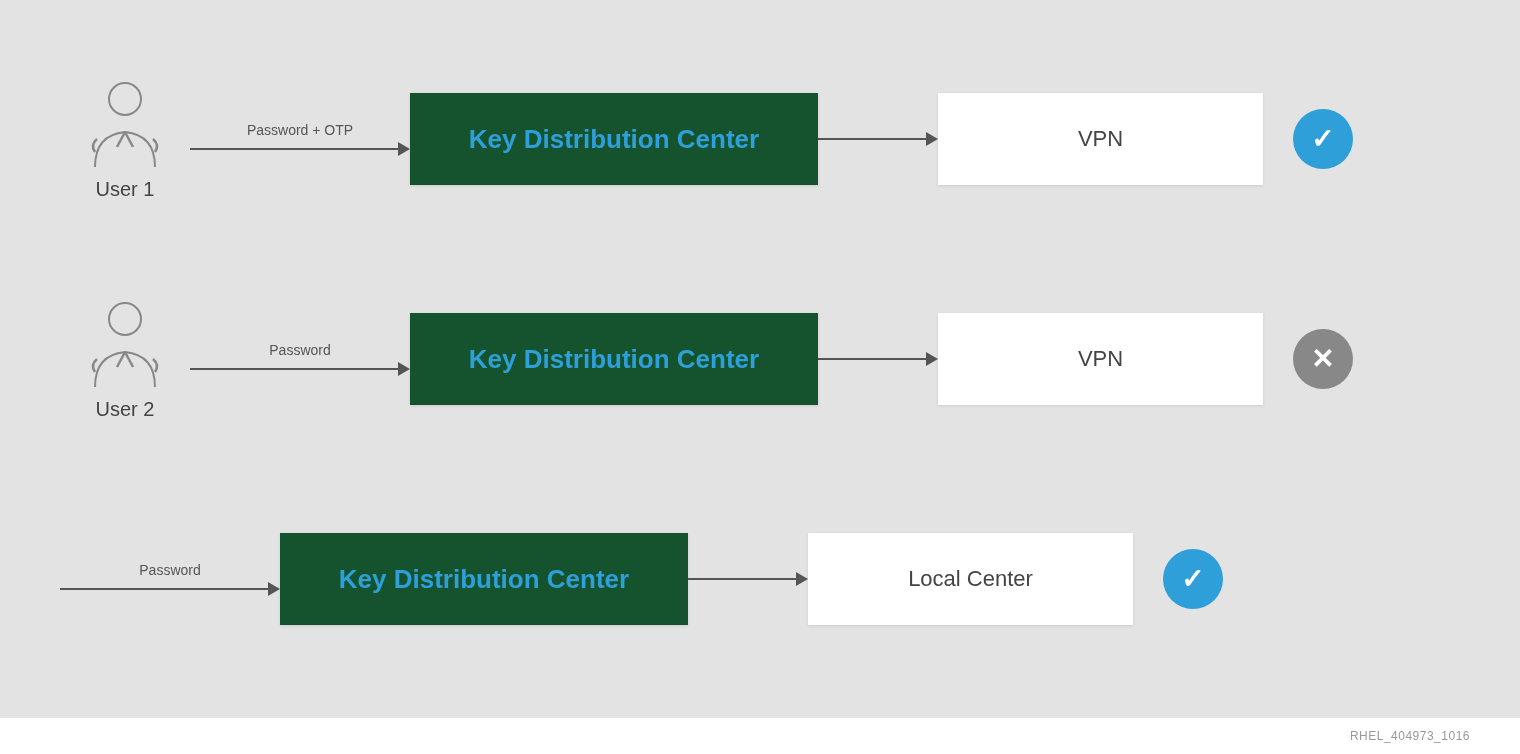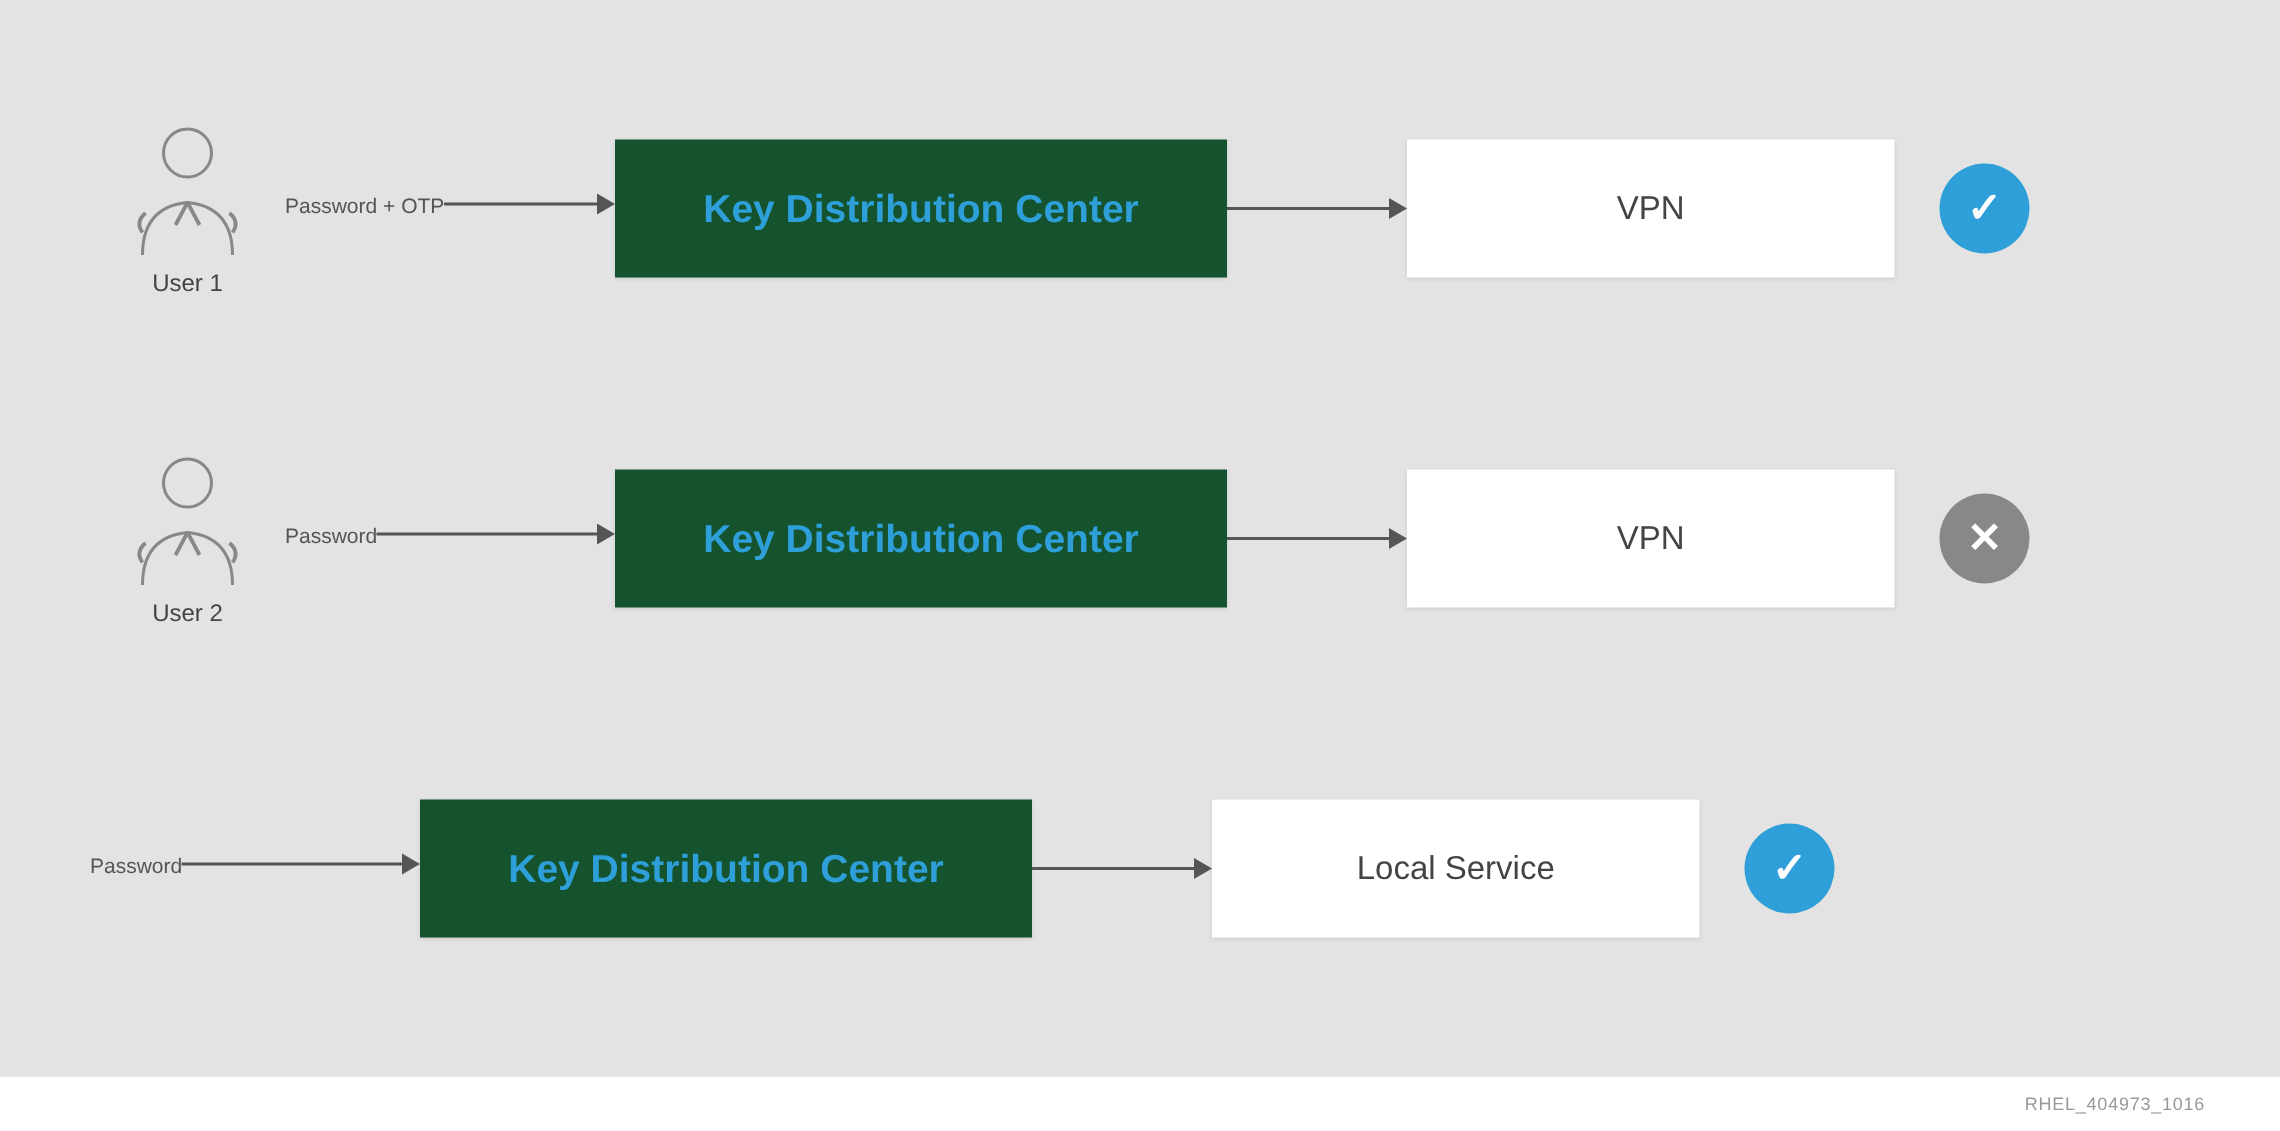--- a/index.html
+++ b/index.html
@@ -58,31 +58,31 @@
       width: 130px;
       flex-shrink: 0;
     }
 
     .user-icon {
       width: 80px;
       height: 95px;
     }
 
     .user-label {
-      font-size: 16px;
+      font-size: 20px;
       color: #444;
       margin-top: 6px;
       font-weight: 400;
     }
 
     
     .arrow-section {
       display: flex;
-      flex-direction: row;
-      align-items: flex-start;
+      flex-direction: column;
+      align-items: center;
       position: relative;
       width: 220px;
       flex-shrink: 0;
     }
 
     .arrow-label {
       font-size: 14px;
       color: #555;
       margin-bottom: 4px;
       white-space: nowrap;
@@ -292,21 +292,21 @@
       <div class="kdc-box">
         <span class="kdc-text">Key Distribution Center</span>
       </div>
 
       <div class="mid-arrow">
         <div class="line"></div>
         <div class="arrowhead"></div>
       </div>
 
       <div class="service-box">
-        <span class="service-text">Local Service</span>
+        <span class="service-text">Local Center</span>
       </div>
 
       <div class="status-icon success">
         <span class="status-symbol">✓</span>
       </div>
     </div>
   </div>
 
 <div class="bottom-bar">
   <span class="watermark">RHEL_404973_1016</span>

